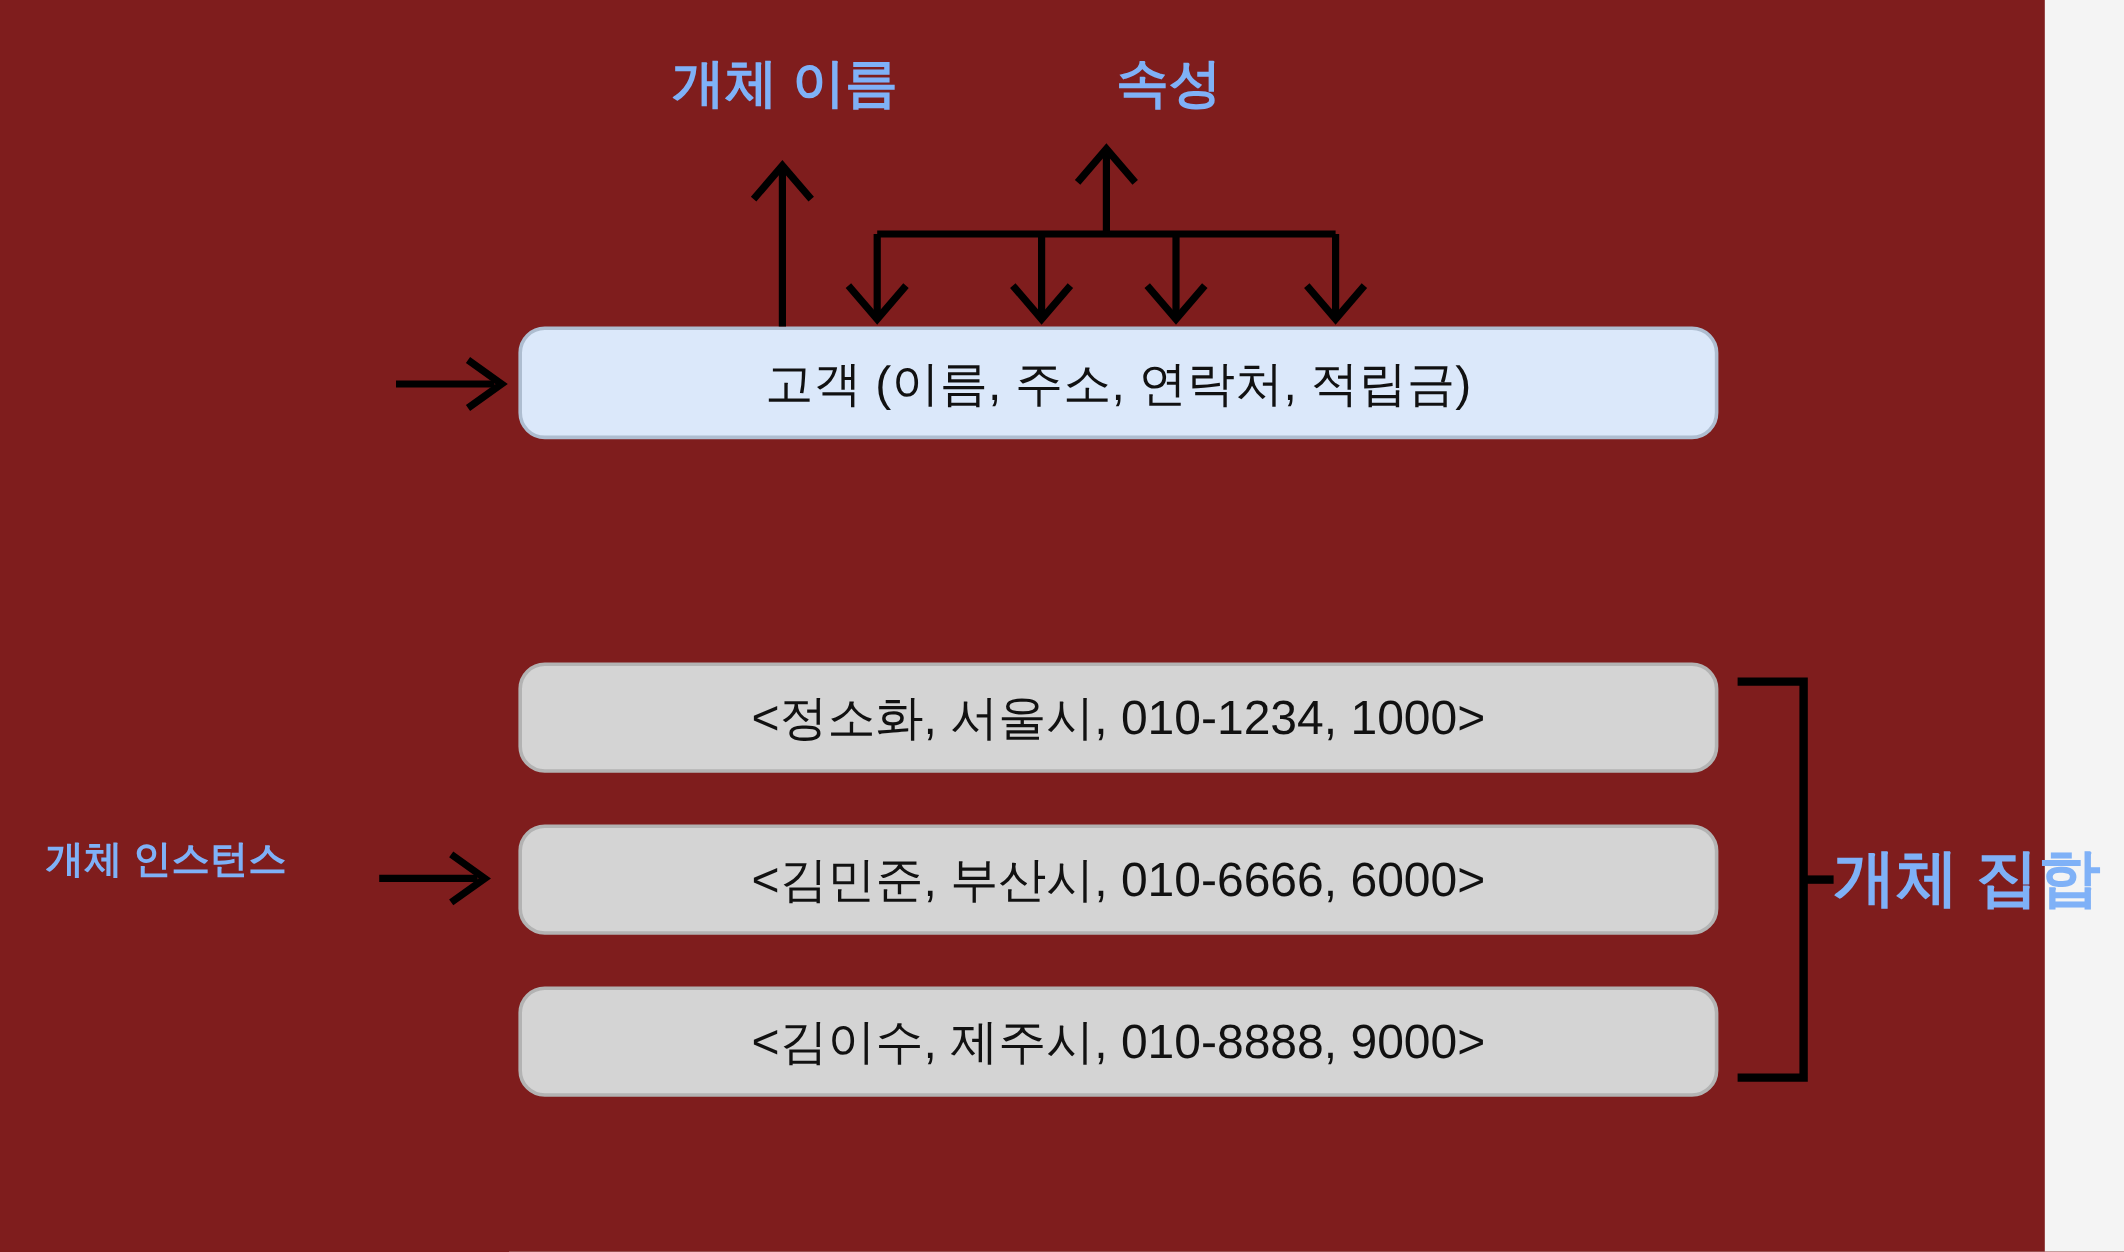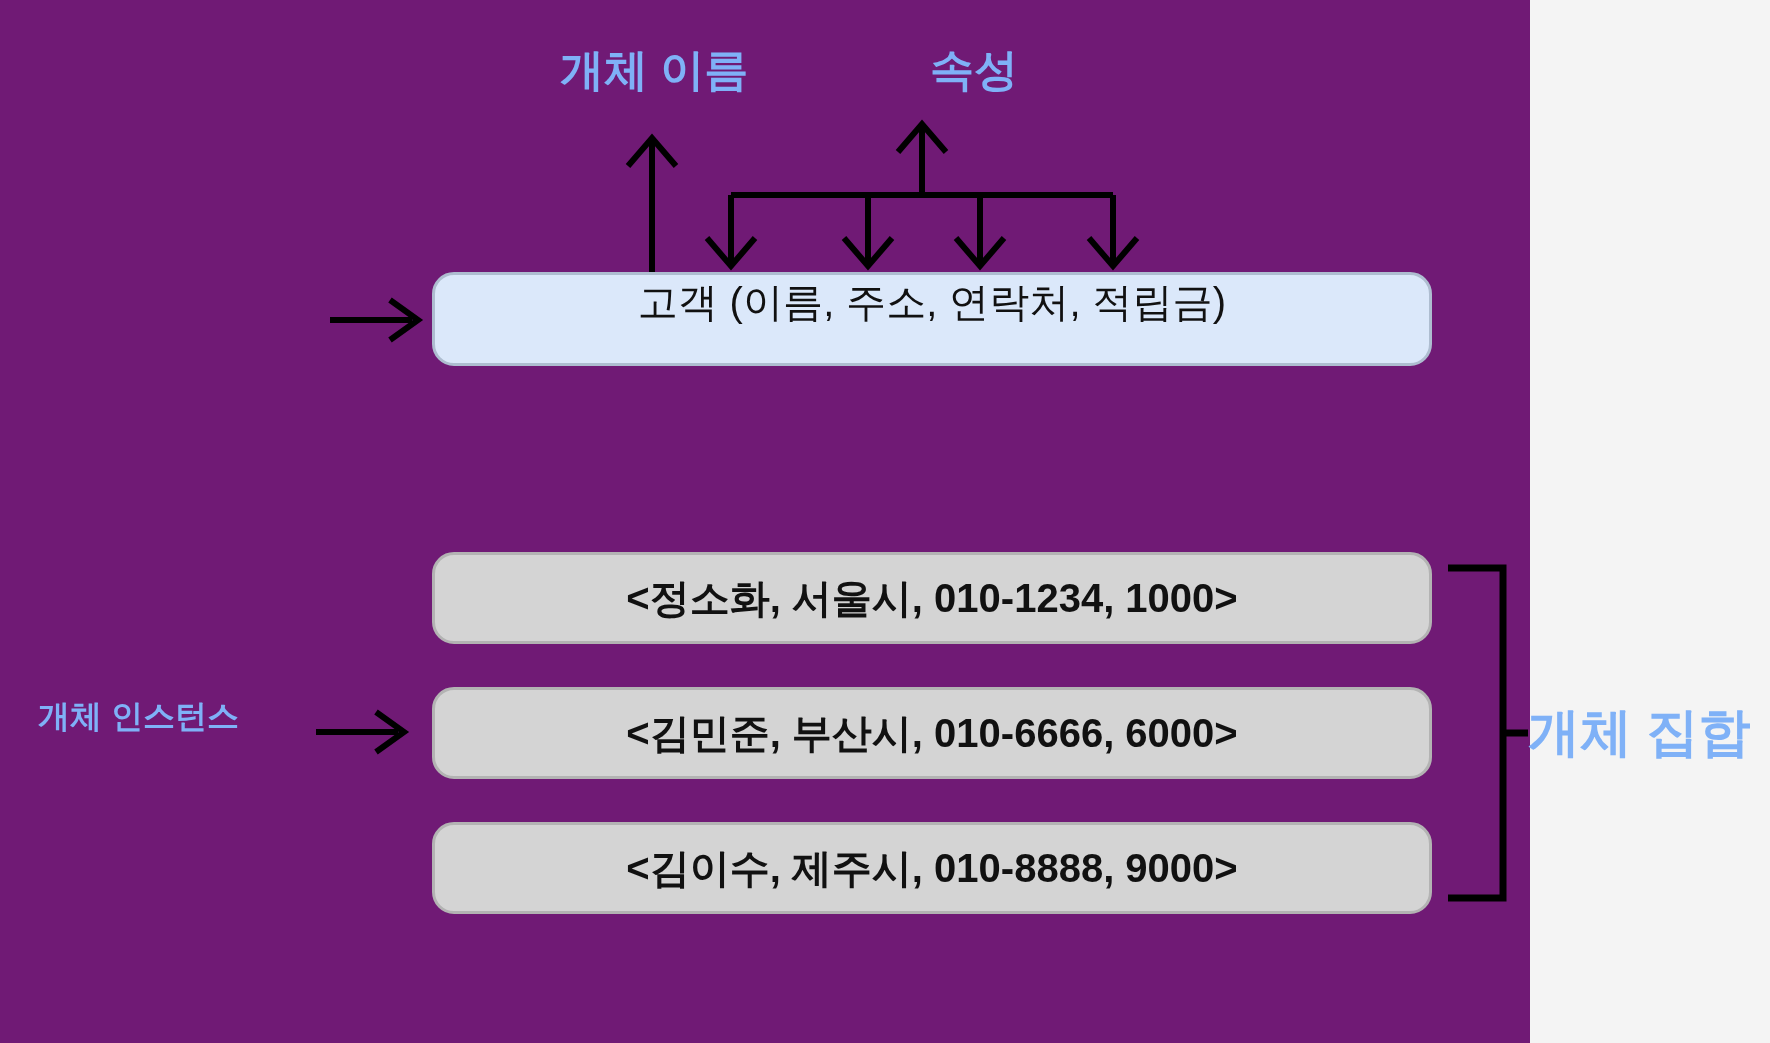--- a/index.html
+++ b/index.html
@@ -10,23 +10,23 @@
     width: 1770px;
     height: 1043px;
     background: #f4f4f4;
     font-family: "Liberation Sans", "DejaVu Sans", sans-serif;
     overflow: hidden;
     position: relative;
   }
   #canvas {
     position: absolute;
     left: 0; top: 0;
-    width: 1530px;
+    width: 1704px;
     height: 1043px;
-    background: #701a75;
+    background: #7f1d1d;
   }
   .abs { position: absolute; }
 
   
   .blue-label {
     color: #7fb1f7;
     font-weight: bold;
     white-space: nowrap;
     line-height: 1;
   }
@@ -53,20 +53,21 @@
 
   
   .entity-type-box {
     left: 432px; top: 272px;
     width: 1000px; height: 94px;
     background: #dbe8fa;
     border: 3px solid #aebdd0;
     border-radius: 22px;
     box-sizing: border-box;
     display: flex;
+    align-items: center;
     justify-content: center;
   }
   .entity-type-box .box-text {
     font-size: 40px;
     color: #111111;
     letter-spacing: 0.2px;
     white-space: nowrap;
   }
   .instance-box {
     left: 432px;
@@ -76,21 +77,20 @@
     border-radius: 22px;
     box-sizing: border-box;
     display: flex;
     align-items: center;
     justify-content: center;
   }
   .instance-box .box-text {
     font-size: 40px;
     color: #111111;
     white-space: nowrap;
-    font-weight: bold;
   }
   #instance-box-0 { top: 552px; }
   #instance-box-1 { top: 687px; }
   #instance-box-2 { top: 822px; }
 
   
   #arrow-layer {
     left: 0; top: 0;
     width: 1770px; height: 1043px;
     pointer-events: none;

